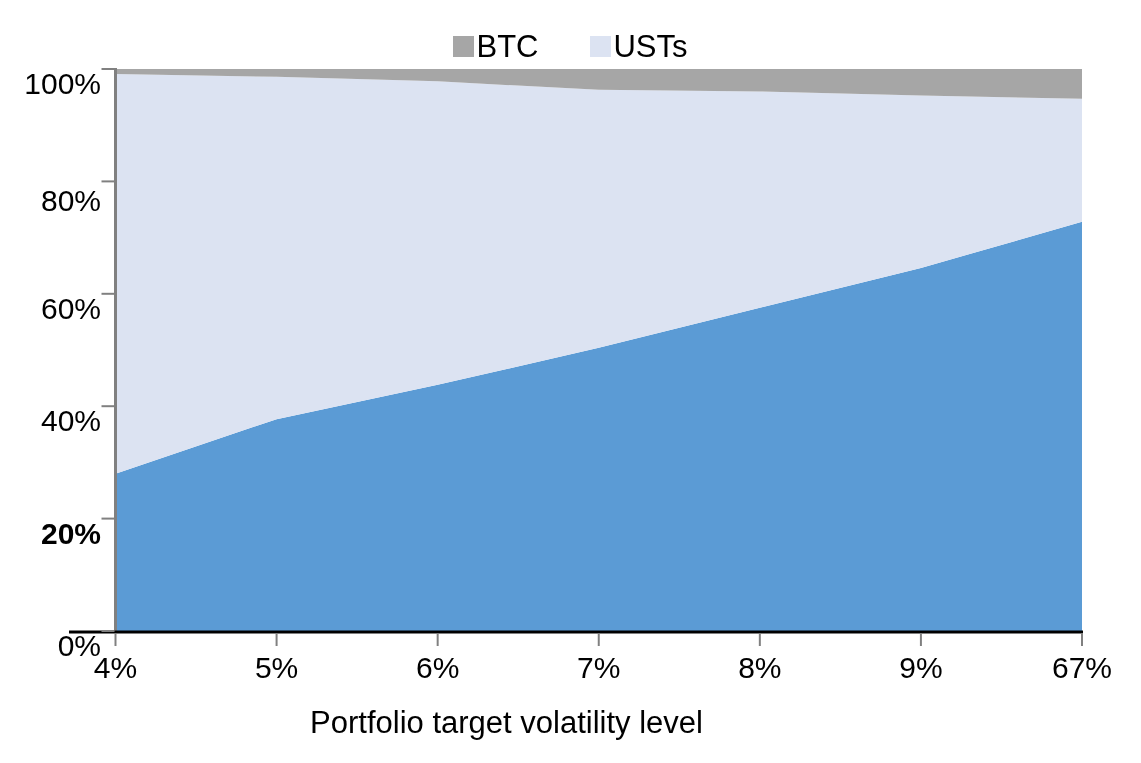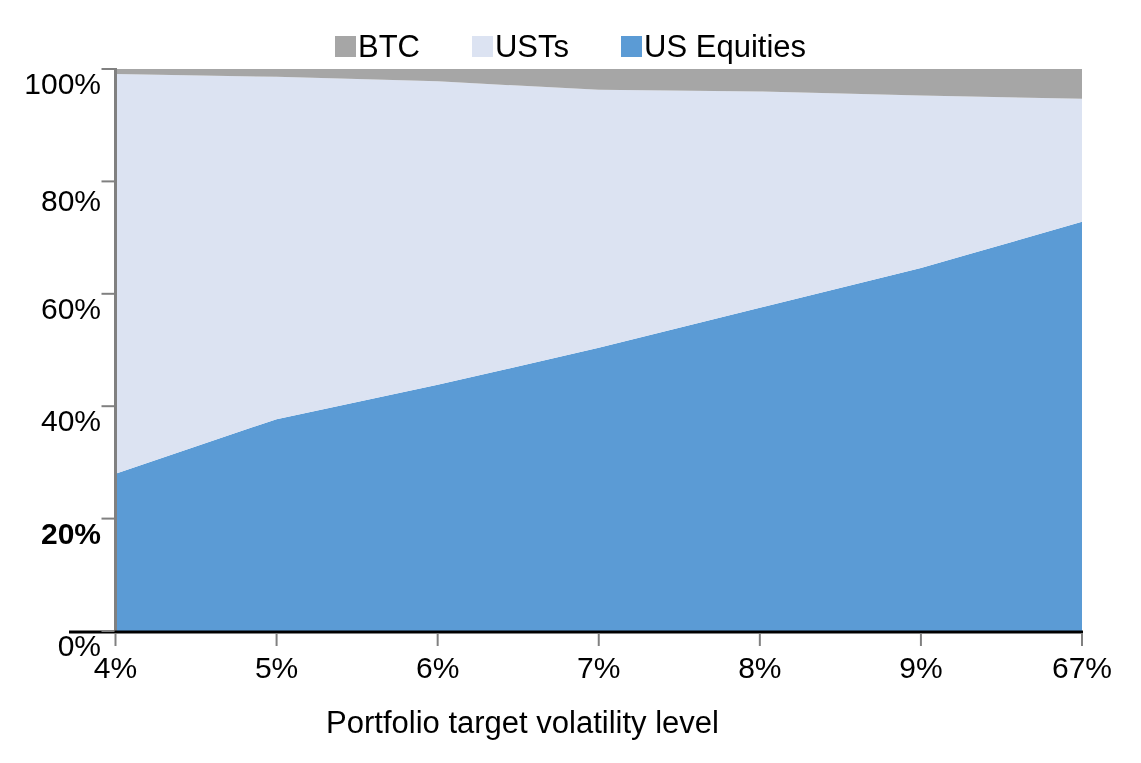--- a/index.html
+++ b/index.html
@@ -99,21 +99,21 @@
     font-size: 30px;
     line-height: 30px;
     text-align: center;
     white-space: nowrap;
     transform: translateX(-50%);
   }
 
   
   #x-axis-title {
     position: absolute;
-    left: 16px;
+    left: 0;
     top: 706px;
     width: 1013px;
     text-align: center;
     font-size: 31px;
     line-height: 34px;
     white-space: nowrap;
   }
 </style>
 </head>
 <body>
@@ -121,24 +121,20 @@
 <div id="chart-root">
 
   <div id="legend">
     <div class="legend-item">
       <span class="legend-swatch" style="background:#A6A6A6"></span>
       <span class="legend-label">BTC</span>
     </div>
     <div class="legend-item">
       <span class="legend-swatch" style="background:#DCE3F2"></span>
       <span class="legend-label">USTs</span>
-    </div>
-    <div class="legend-item">
-      <span class="legend-swatch" style="background:#5B9BD5"></span>
-      <span class="legend-label">US Equities</span>
     </div>
   </div>
 
   <div id="plot-wrap">
     <svg id="plot-svg" width="1141" height="763">
         <path d="M115.50,473.64 L276.58,419.13 L437.67,384.84 L598.75,347.75 L759.83,307.85 L920.92,267.95 L1082.00,221.86 L1082.00,631.00 L920.92,631.00 L759.83,631.00 L598.75,631.00 L437.67,631.00 L276.58,631.00 L115.50,631.00 Z" fill="#5B9BD5" shape-rendering="geometricPrecision"></path>
         <path d="M115.50,74.06 L276.58,76.87 L437.67,81.36 L598.75,89.79 L759.83,91.48 L920.92,95.41 L1082.00,98.79 L1082.00,221.86 L920.92,267.95 L759.83,307.85 L598.75,347.75 L437.67,384.84 L276.58,419.13 L115.50,473.64 Z" fill="#DCE3F2" shape-rendering="geometricPrecision"></path>
         <path d="M115.50,69.00 L276.58,69.00 L437.67,69.00 L598.75,69.00 L759.83,69.00 L920.92,69.00 L1082.00,69.00 L1082.00,98.79 L920.92,95.41 L759.83,91.48 L598.75,89.79 L437.67,81.36 L276.58,76.87 L115.50,74.06 Z" fill="#A6A6A6" shape-rendering="geometricPrecision"></path>
         <line x1="115.5" y1="68" x2="115.5" y2="631" stroke="#808080" stroke-width="3"></line>
         <line x1="69" y1="632" x2="1083" y2="632" stroke="#000000" stroke-width="3"></line>

